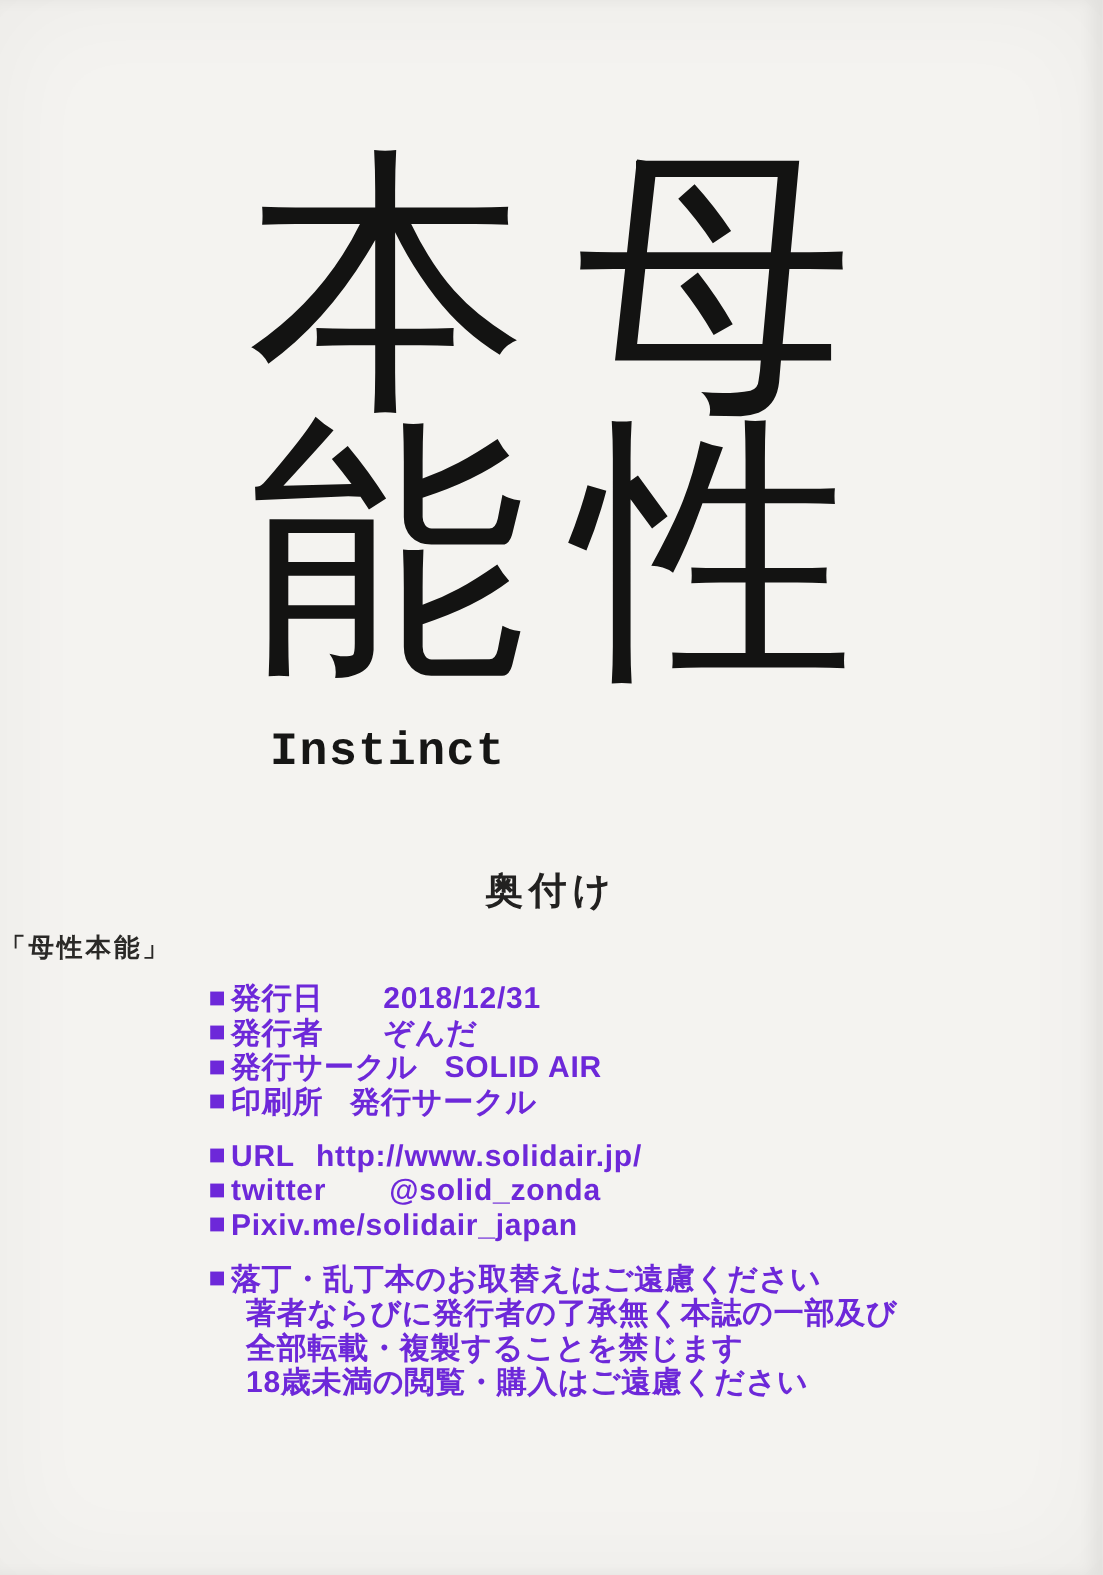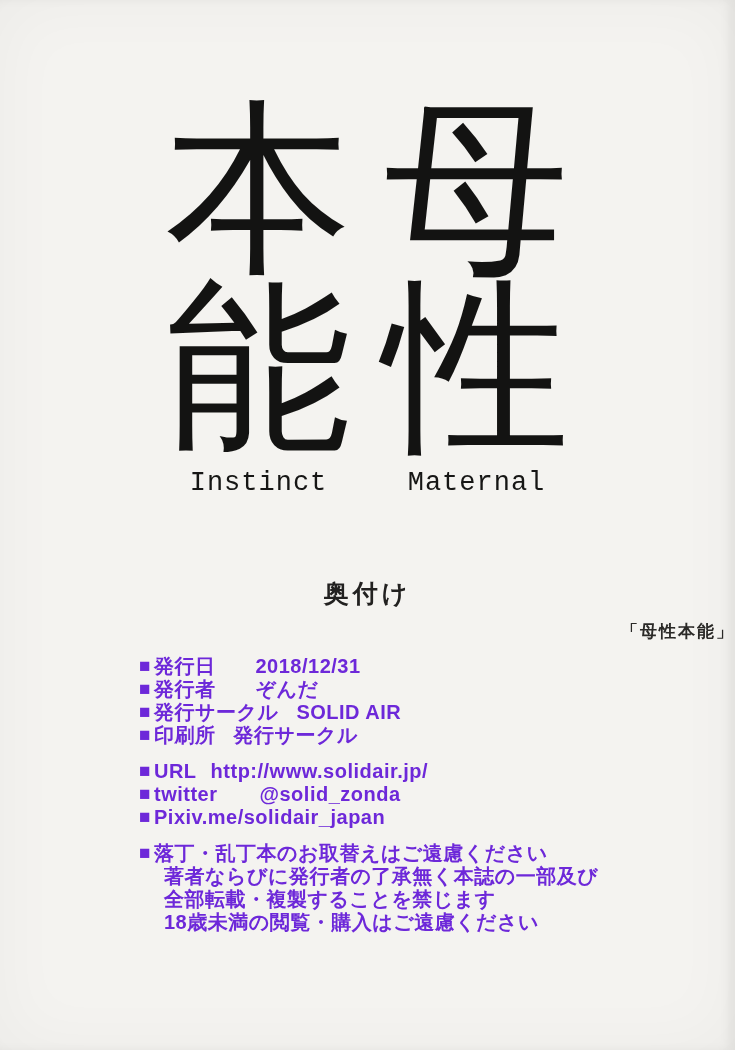--- a/index.html
+++ b/index.html
@@ -37,24 +37,24 @@
   }
   .kanji-char {
     font-family: "DejaVu Serif", "Liberation Serif", serif;
     font-size: 186px;
     line-height: 178px;
     font-weight: 500;
     color: #131312;
     text-align: center;
   }
   .romaji {
-    margin-top: 12px;
+    margin-top: 28px;
     font-family: "Liberation Mono", "DejaVu Sans Mono", monospace;
-    font-size: 27px;
-    font-weight: normal;
+    font-size: 31px;
+    font-weight: bold;
     letter-spacing: 1px;
     color: #161615;
   }
 
   
   .colophon-heading {
     position: absolute;
     top: 577px;
     left: 0;
     right: 0;
@@ -62,21 +62,21 @@
     font-size: 25px;
     font-weight: 700;
     letter-spacing: 4px;
     color: #222120;
   }
   .book-title {
     position: absolute;
     top: 620px;
     left: 0;
     right: 0;
-    text-align: right;
+    text-align: left;
     font-size: 17px;
     font-weight: 700;
     letter-spacing: 2px;
     color: #2a2927;
   }
 
   
   .info-area {
     position: absolute;
     left: 139px;
@@ -108,21 +108,20 @@
 
   <div class="title-area">
     <div class="kanji-col">
       <div class="kanji-char">本</div>
       <div class="kanji-char">能</div>
       <div class="romaji">Instinct</div>
     </div>
     <div class="kanji-col">
       <div class="kanji-char">母</div>
       <div class="kanji-char">性</div>
-      <div class="romaji">Maternal</div>
     </div>
   </div>
 
   <div class="colophon-heading">奥付け</div>
   <div class="book-title">「母性本能」</div>
 
   <div class="info-area">
 
     <div class="info-block">
       <div class="info-row pub-row">

